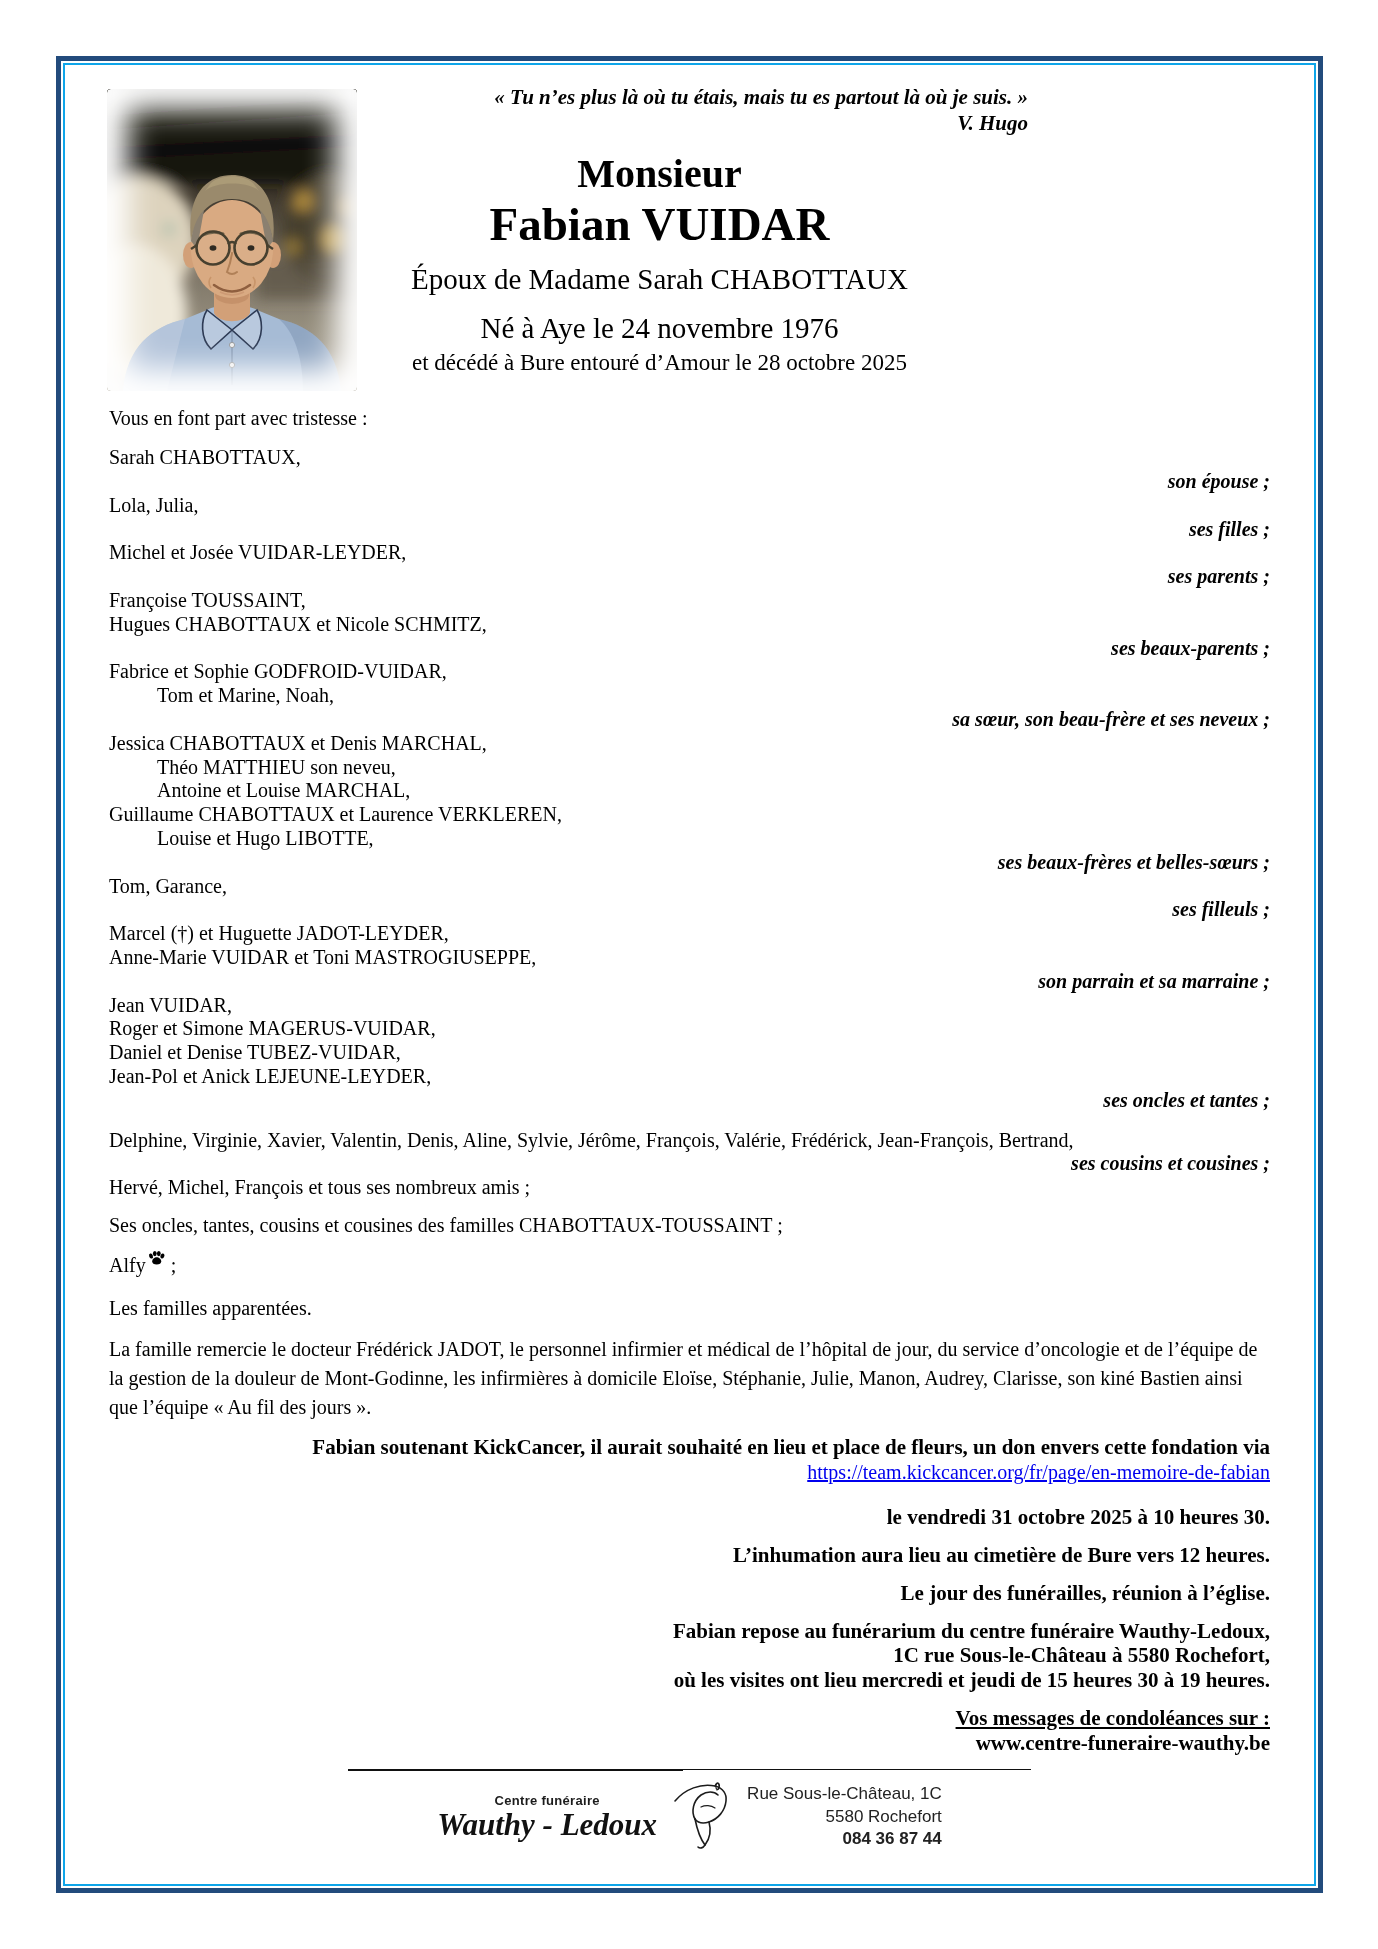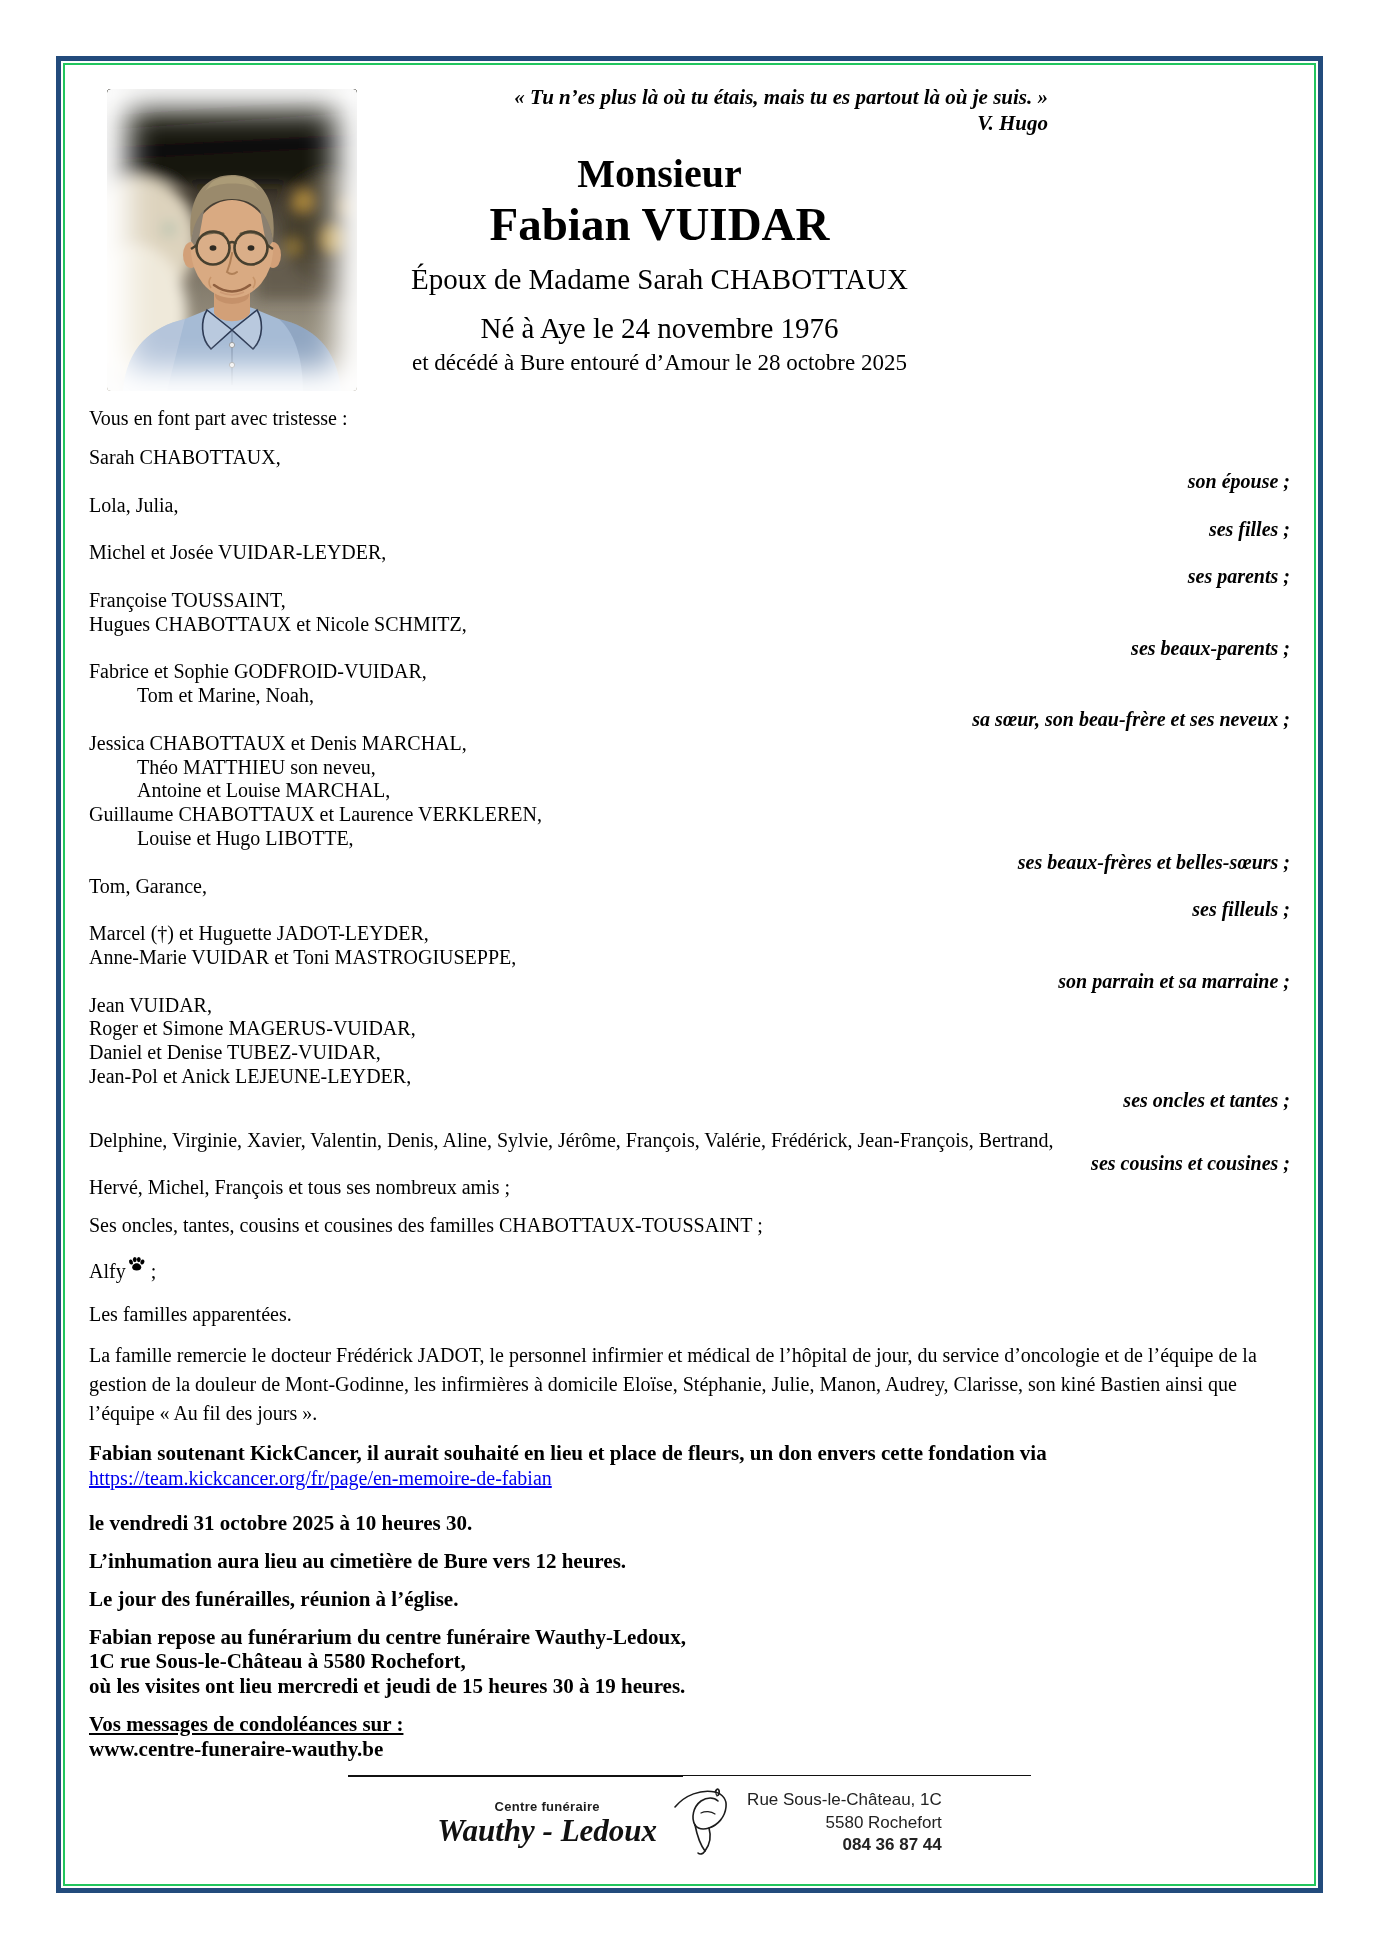--- a/index.html
+++ b/index.html
@@ -11,23 +11,23 @@
     color:#000;
     overflow:hidden;
   }
   .frame{
     position:absolute;left:56px;top:56px;width:1267px;height:1837px;
     border:5px solid #224b7c;
     box-sizing:border-box;
   }
   .frame-inner{
     position:absolute;left:2px;top:2px;right:2px;bottom:2px;
-    border:2px solid #22c55e;
+    border:2px solid #0ea5e9;
     box-sizing:border-box;
-    padding:0 24px;
+    padding:0 44px;
   }
   
   .photo{
     position:absolute;left:42px;top:24px;width:250px;height:302px;
     overflow:hidden;border-radius:4px;
   }
   .photo svg{display:block;}
   .photo .vignette{
     position:absolute;inset:0;
     box-shadow:inset 0 0 30px 22px #ffffff;
@@ -49,25 +49,25 @@
   .death-line{ font-size:23px;line-height:1.3; }
   
   .bodytext{ font-size:20px;line-height:1.19; }
   .intro{ margin-top:30px; }
   .family{ margin-top:15px; }
   .fam-name{}
   .fam-name.indent{ padding-left:48px; }
   .fam-relation{ text-align:right;font-weight:bold;font-style:italic; }
   .gap{ margin-top:16px; }
   .para{ margin-top:14px; }
-  .pet-line{ margin-top:16px; }
+  .pet-line{ margin-top:10px; }
   .paw{ display:inline-block;vertical-align:6px;margin:0 6px 0 2px; }
   .related{ margin-top:19px; }
   .thanks{ margin-top:15px;line-height:1.45; }
-  .center{ text-align:left; }
+  .center{ text-align:right; }
   .bold{ font-weight:bold; }
   .donation{ margin-top:13px;font-size:21px;line-height:1.18; }
   .donation a{ font-weight:normal;font-size:20px;color:#0000EE;text-decoration:underline; }
   .section{ margin-top:14px;font-size:21px;line-height:1.15; }
   .section.first{ margin-top:20px; }
   .condolences{ margin-top:14px;font-size:21px;line-height:1.22; }
   .condolences .label{ text-decoration:underline; }
   
   .footer{ margin-top:12px; }
   .divider{ width:683px;margin:0 auto;display:flex;align-items:flex-start; }

